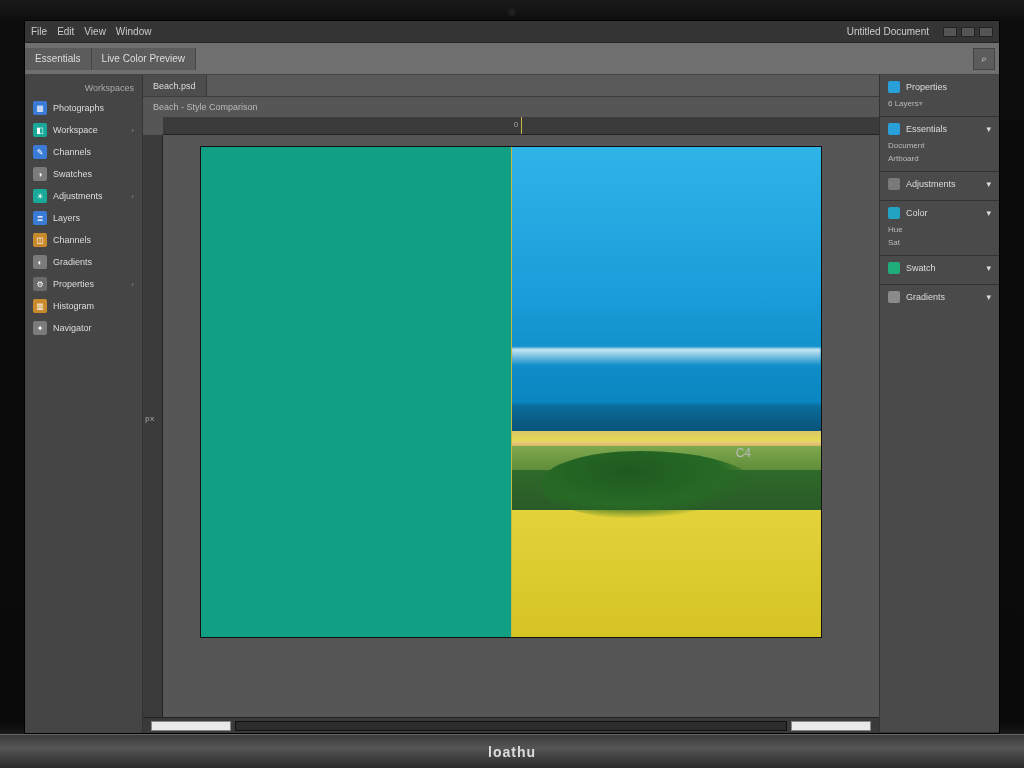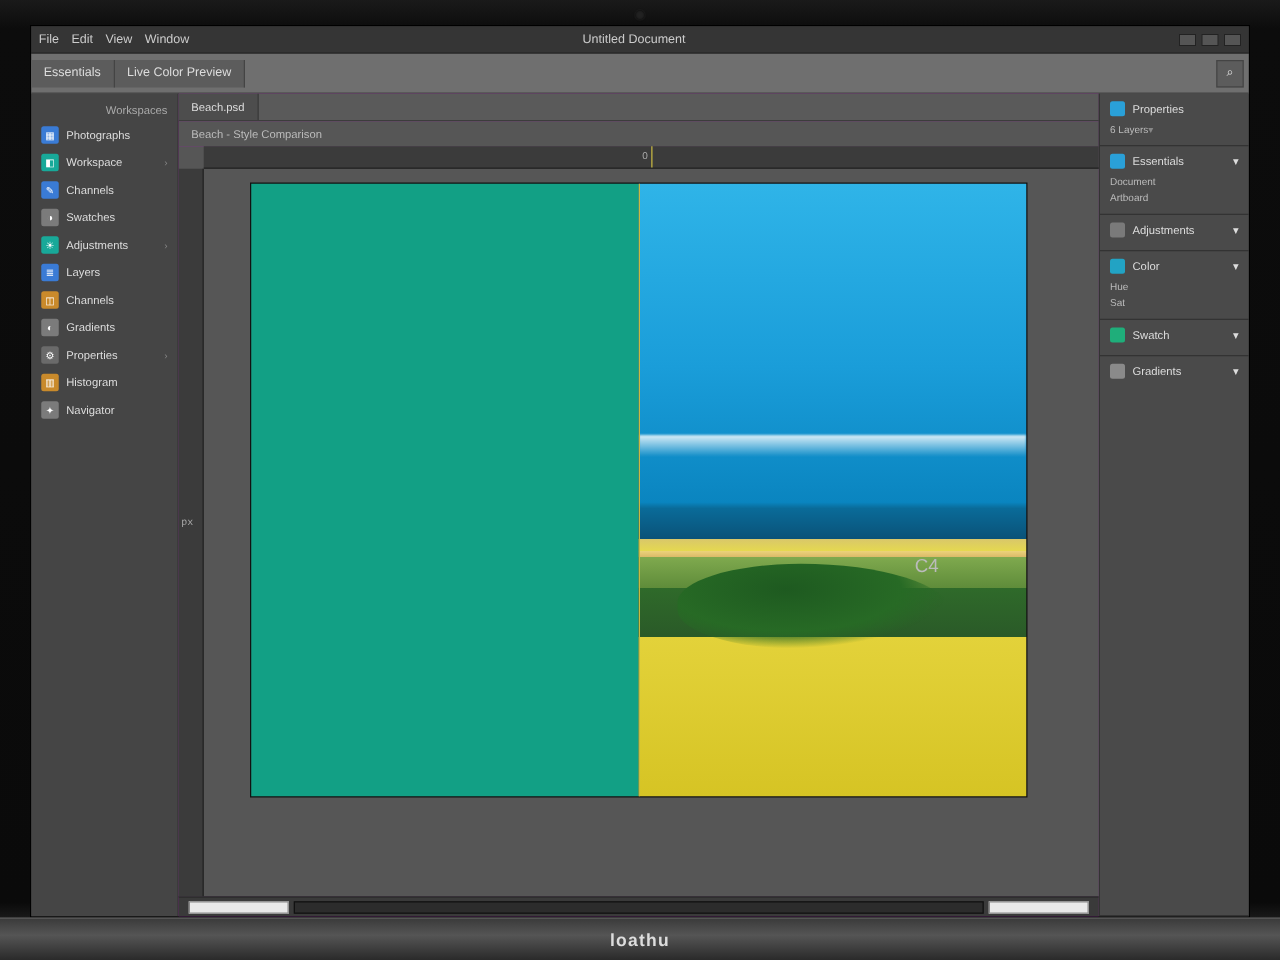--- a/index.html
+++ b/index.html
@@ -28,21 +28,21 @@
     font-size:10px; color:#bbb;
   }
 
   
   .menubar {
     height:22px; background:#353535; border-bottom:1px solid #222;
     display:flex; align-items:center; padding:0 6px; gap:14px;
   }
   .menubar .group { display:flex; align-items:center; gap:10px;}
   .menubar .mi { color:#ccc; font-size:10px; cursor:default; }
-  .menubar .title { flex:1; text-align:center; color:#ccc; font-size:10px; margin-left:-80px;}
+  .menubar .title { flex:1; text-align:right; color:#ccc; font-size:10px; margin-left:-80px;}
   .menubar .winbtns { display:flex; gap:4px; margin-left:auto;}
   .menubar .wb { width:14px; height:10px; background:#555; border:1px solid #222;}
 
   
   .toolbar {
     height:32px; background:#6f6f6f; border-bottom:1px solid #444;
     display:flex; align-items:center;
   }
   .tabchip {
     height:22px; display:flex; align-items:center; padding:0 10px;
@@ -69,21 +69,21 @@
   .sbl-item .ico {
     width:14px; height:14px; flex:0 0 14px; border-radius:2px;
     display:flex; align-items:center; justify-content:center; font-size:8px; color:#fff;
   }
   .ico-a{background:#3a7bd5;} .ico-b{background:#18a999;} .ico-c{background:#7b7b7b;}
   .ico-d{background:#c98a2b;} .ico-e{background:#6a6a6a;}
   .sbl-item .chev { margin-left:auto; color:#888; font-size:8px;}
 
   
   .workspace {
-    flex:1; display:flex; flex-direction:column; background:#a21caf;
+    flex:1; display:flex; flex-direction:column; background:#a16207;
   }
   .file-tabs {
     height:22px; background:#5a5a5a; border-bottom:1px solid #3c3c3c;
     display:flex; align-items:center;
   }
   .file-tab {
     height:100%; padding:0 10px; display:flex; align-items:center;
     background:#4d4d4d; border-right:1px solid #3a3a3a; color:#ddd; font-size:9px;
   }
   .subhead {
@@ -172,21 +172,21 @@
   .pi-a{background:#2aa0d8;} .pi-b{background:#7a7a7a;} .pi-c{background:#22a3c4;}
   .pi-d{background:#1fae7a;} .pi-e{background:#8a8a8a;}
   .panel .prow {
     display:flex; align-items:center; 
     font-size:8px; color:#bbb; padding:2px 0;
   }
   .panel .prow .chev{ color:#888; font-size:8px;}
   .panel-tall { flex:1; }
   .label-right-mid {
     position:absolute; right:128px; top:56%; transform:translateY(-50%);
-    color:#bbb; font-size:15px;
+    color:#bbb; font-size:12px;
   }
 
   .screen-rel { position:relative; }
 </style>
 </head>
 <body>
 
 <div class="laptop-bezel">
   <div class="webcam"></div>
 

